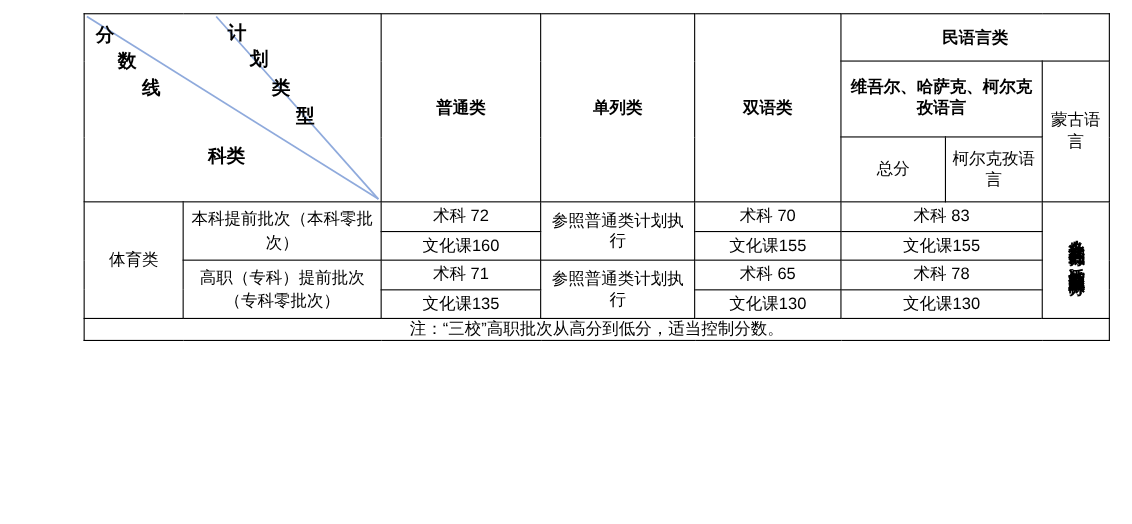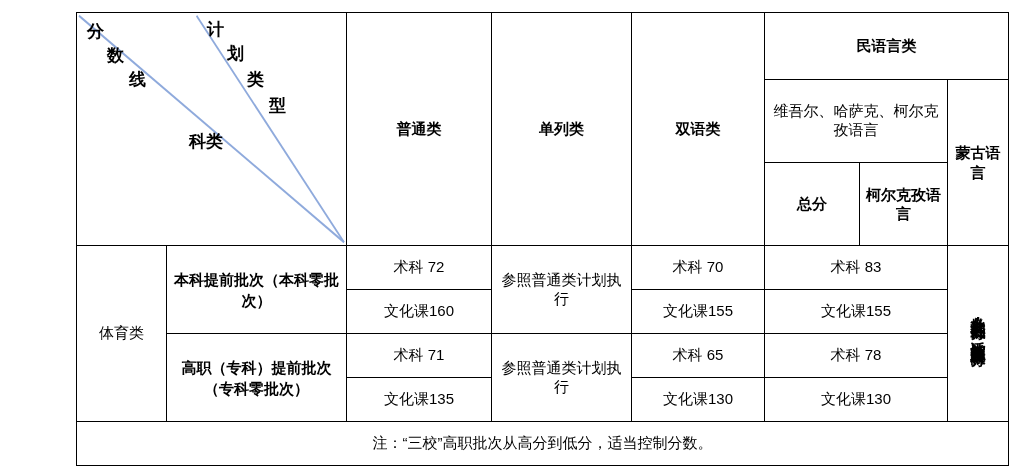--- a/index.html
+++ b/index.html
@@ -25,21 +25,21 @@
     top: 12px;
     width: 912px;
     border-collapse: collapse;
     table-layout: fixed;
   }
   table.score-table td {
     border: 1px solid #000000;
     text-align: center;
     vertical-align: middle;
     font-size: 15px;
-    padding: 12px 3px;
+    padding: 0 3px;
   }
   .corner-cell {
     position: relative;
     height: 170px;
     padding: 0 !important;
   }
   .corner-inner {
     position: relative;
     width: 100%;
     height: 100%;
@@ -65,35 +65,35 @@
   .lbl-hua  { left: 150px; top: 32px; }
   .lbl-lei  { left: 170px; top: 58px; }
   .lbl-xing { left: 192px; top: 84px; }
   .lbl-kelei{ left: 112px; top: 120px; }
 
   .hdr {
     font-weight: bold;
     font-size: 19px;
   }
   .hdr-small {
-    font-weight: normal;
+    font-weight: bold;
     font-size: 15px;
     line-height: 1.25;
   }
   .hdr-mid {
-    font-weight: bold;
+    font-weight: normal;
     font-size: 17px;
     line-height: 1.3;
   }
   .cat-cell {
     font-weight: normal;
     font-size: 19px;
   }
   .batch-cell {
-    font-weight: bold;
+    font-weight: normal;
     font-size: 18px;
     line-height: 1.4;
     margin-left: 20px;
   }
   .val-cell {
     font-size: 14px;
   }
   .note-row td {
     font-weight: normal;
     font-size: 18px;

